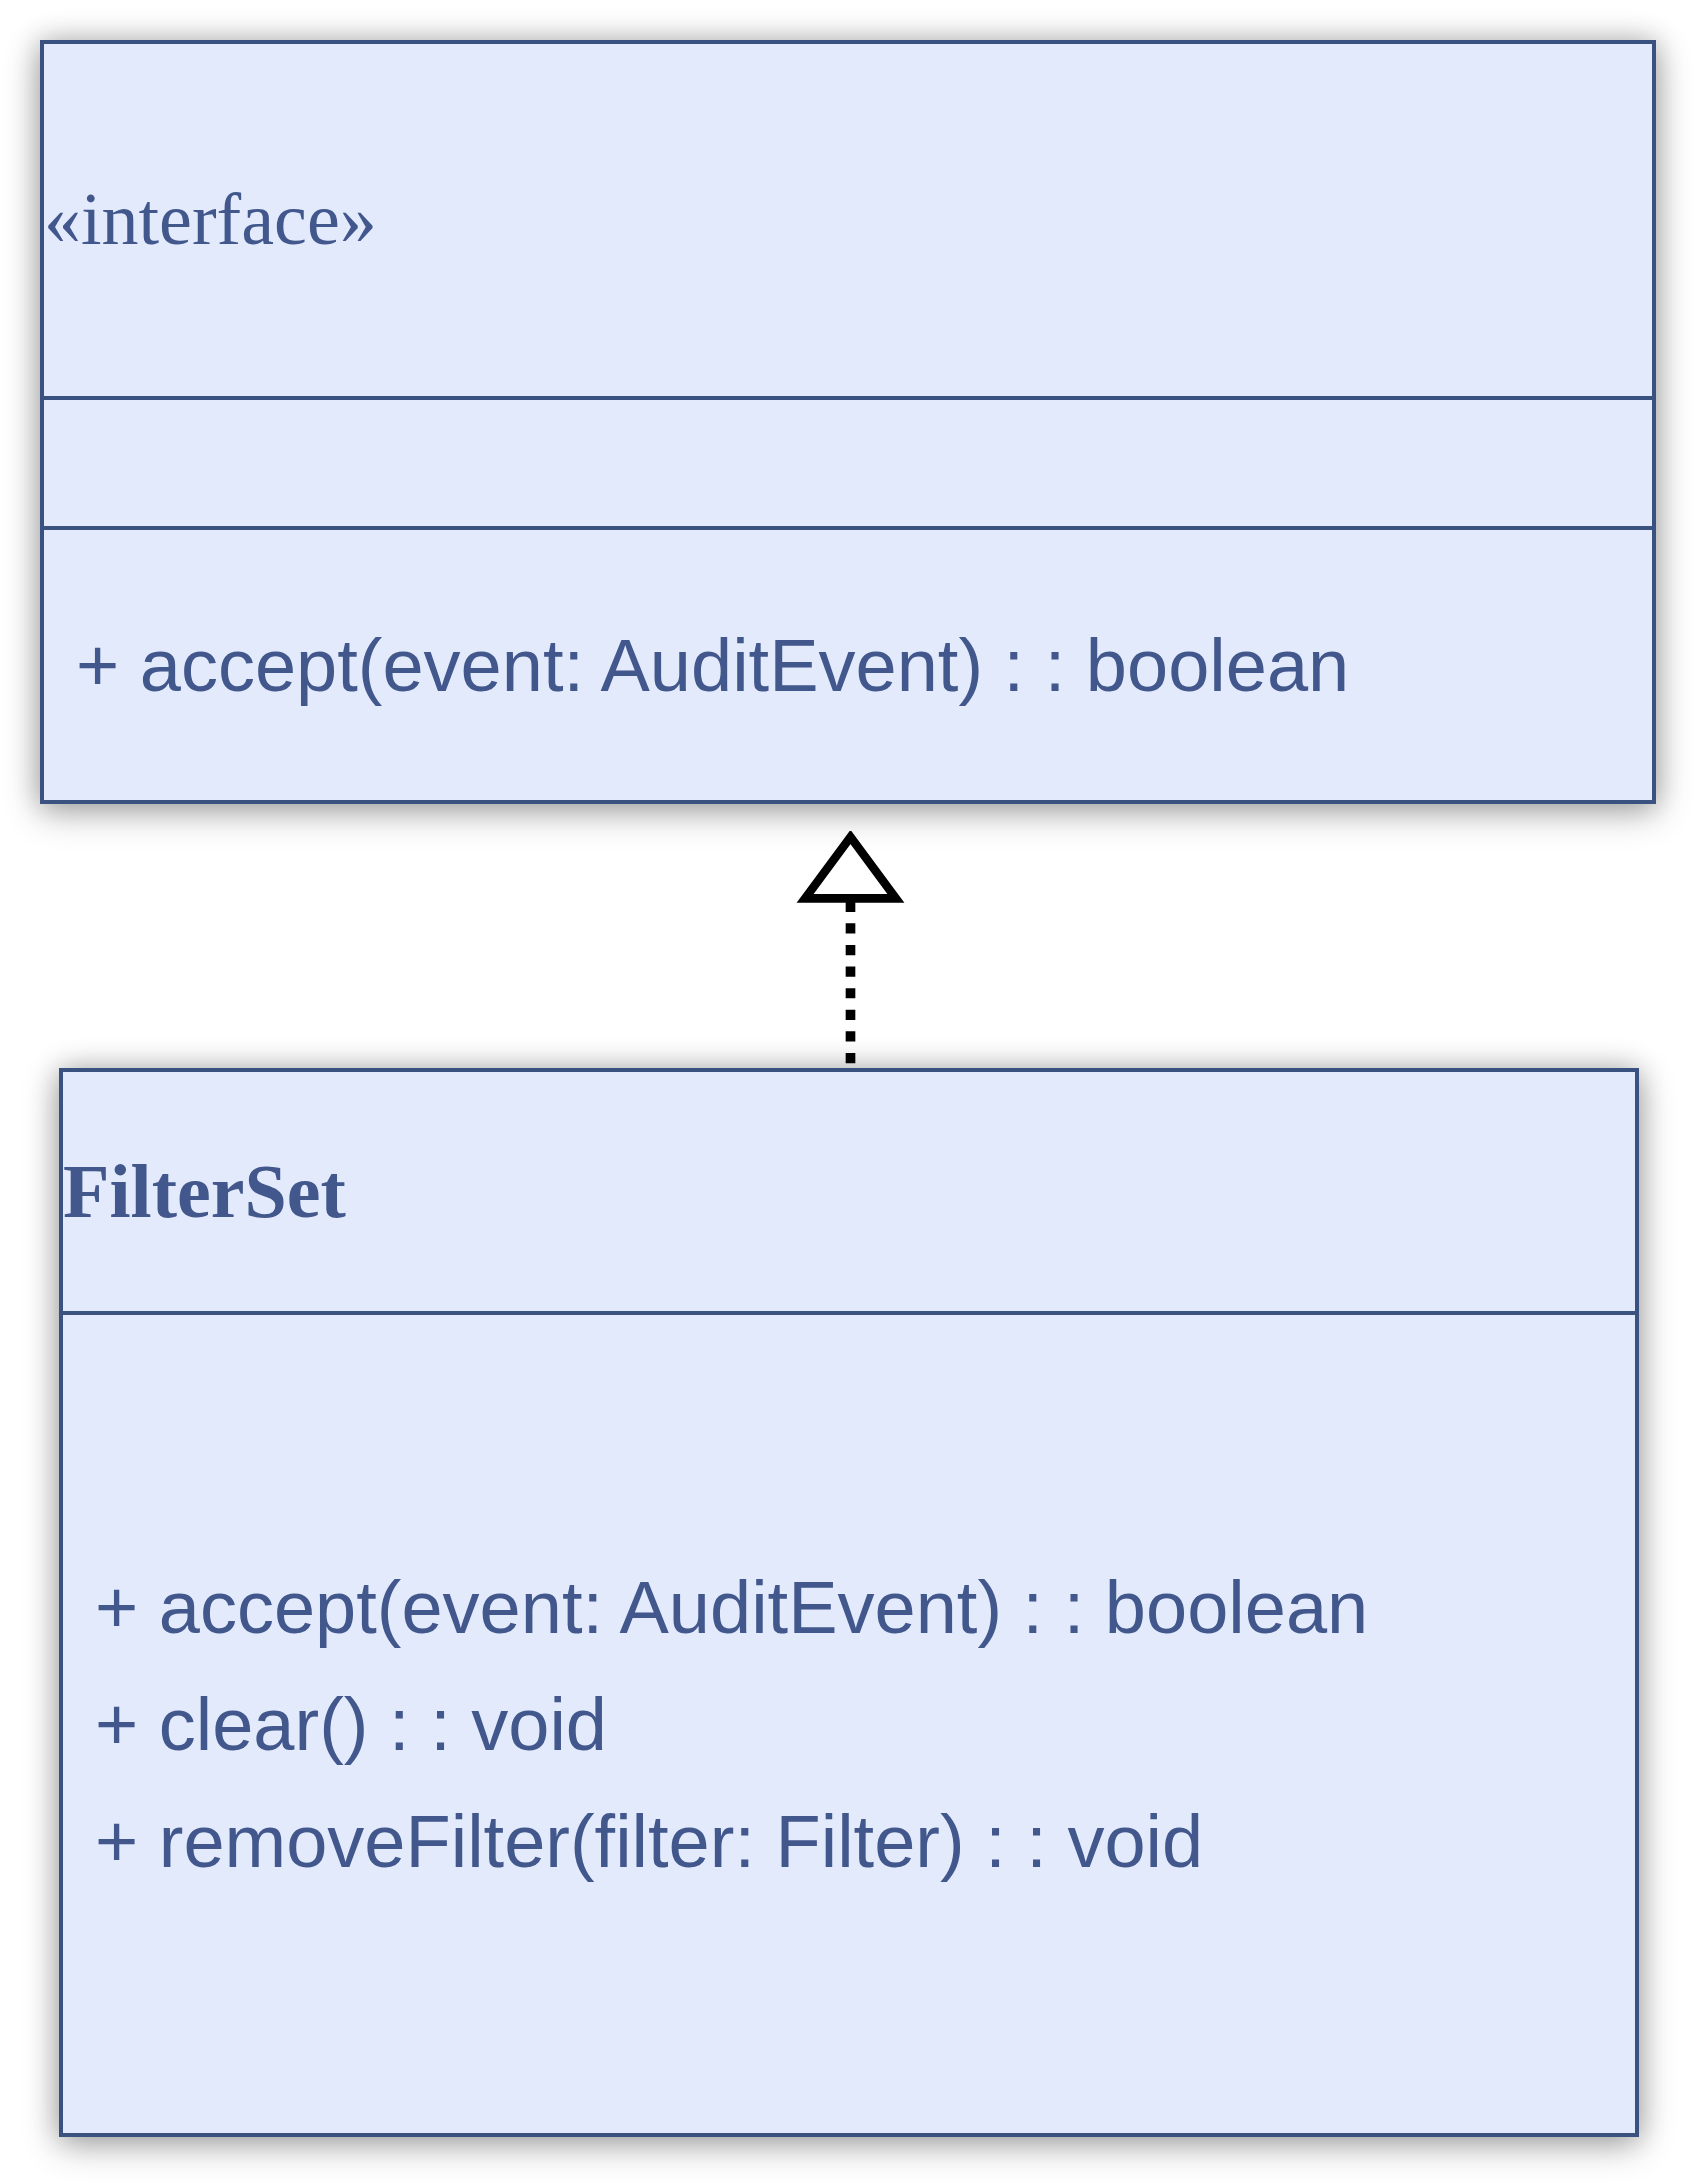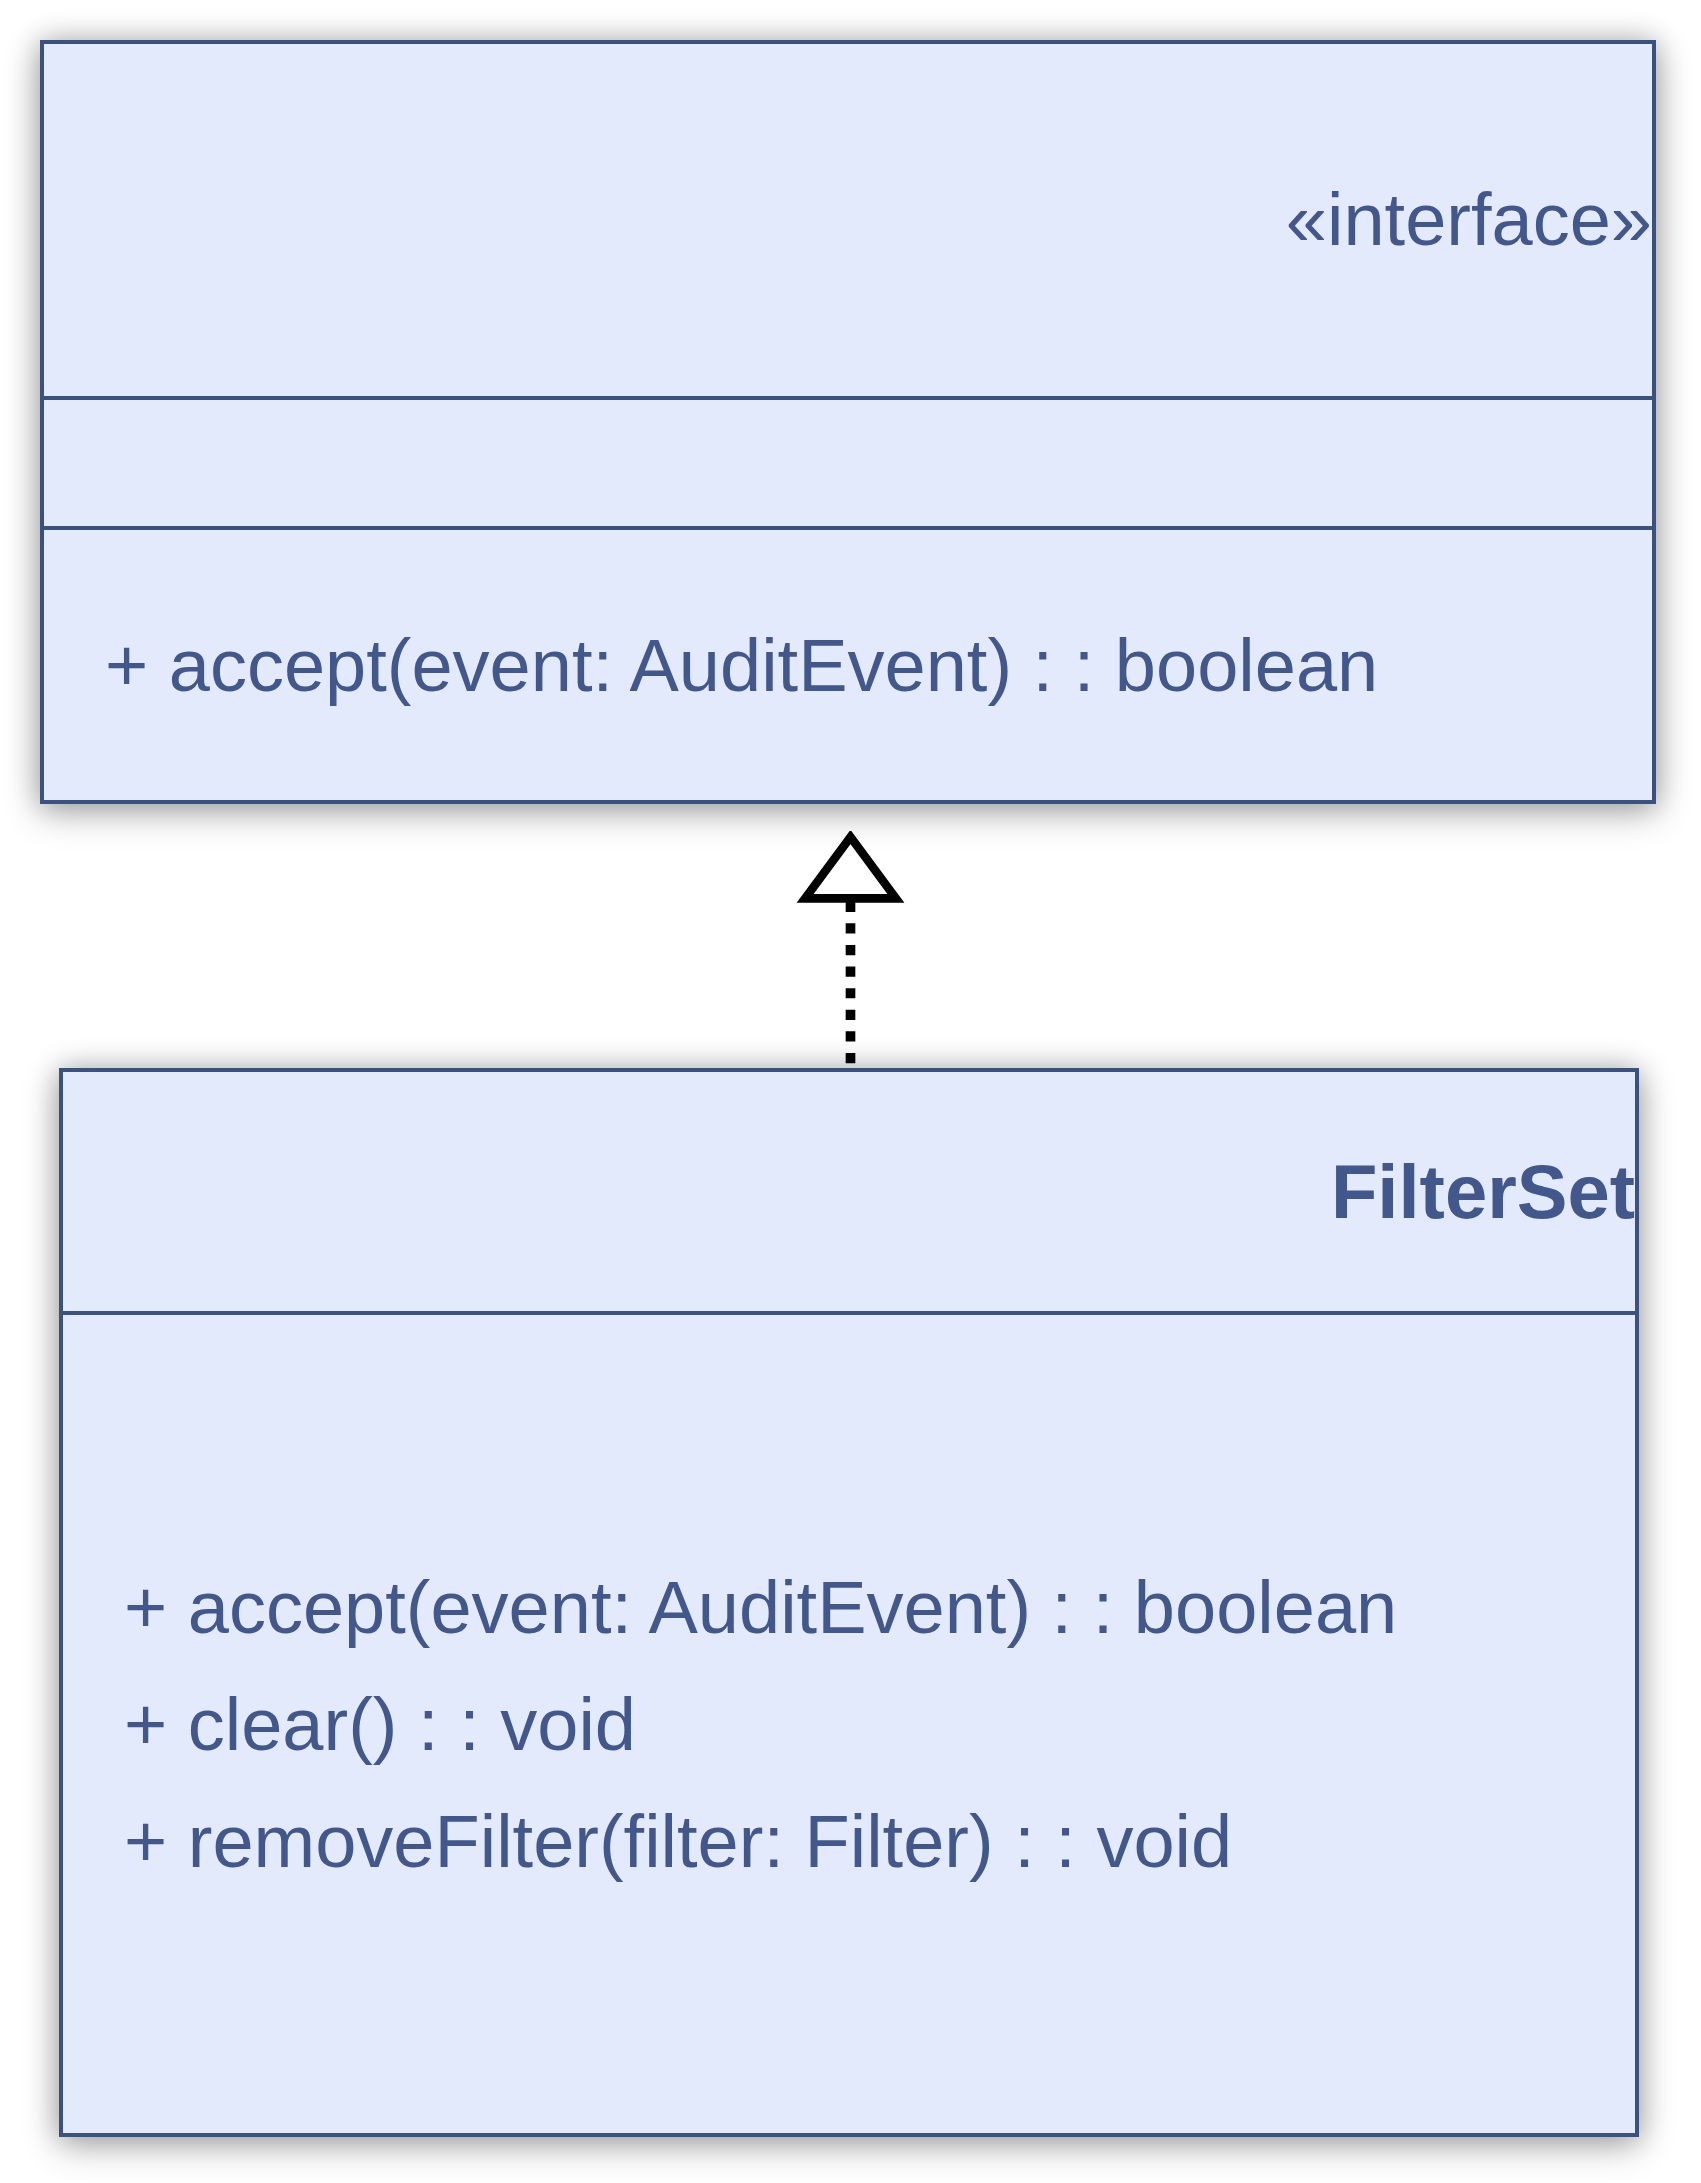--- a/index.html
+++ b/index.html
@@ -26,37 +26,38 @@
   #box-filter .compartment-header { height: 352px; }
   #box-filter .compartment-attrs  { height: 130px; }
 
   
   #box-filterset { left: 59px; top: 1068px; width: 1580px; height: 1069px; }
   #box-filterset .compartment-header { height: 239px; }
   #box-filterset .compartment-attrs  { height: 241px; }
 
   .compartment-header {
     display: flex; flex-direction: column;
-    align-items: flex-end; justify-content: center;
+    align-items: flex-start; justify-content: center;
     gap: 22px;
+    font-family: Liberation Serif, serif;
   }
   .stereotype { font-size: 74px; font-weight: 400; line-height: 1.1; }
   .class-name { font-size: 76px; font-weight: 700; line-height: 1.1; }
 
   .compartment-attrs,
   .compartment-ops {
     border-top: 4.5px solid #3A5280;
     display: flex; flex-direction: column; justify-content: center;
   }
   .compartment-ops { flex: 1 1 auto; }
 
   .member-row {
     font-size: 74px;
     line-height: 117px;
-    padding-left: 61px;
+    padding-left: 32px;
     white-space: nowrap;
   }
 
   
   #realization-arrow {
     position: absolute;
     left: 788px; top: 831px;
     width: 125px; height: 237px;
   }
 </style>

